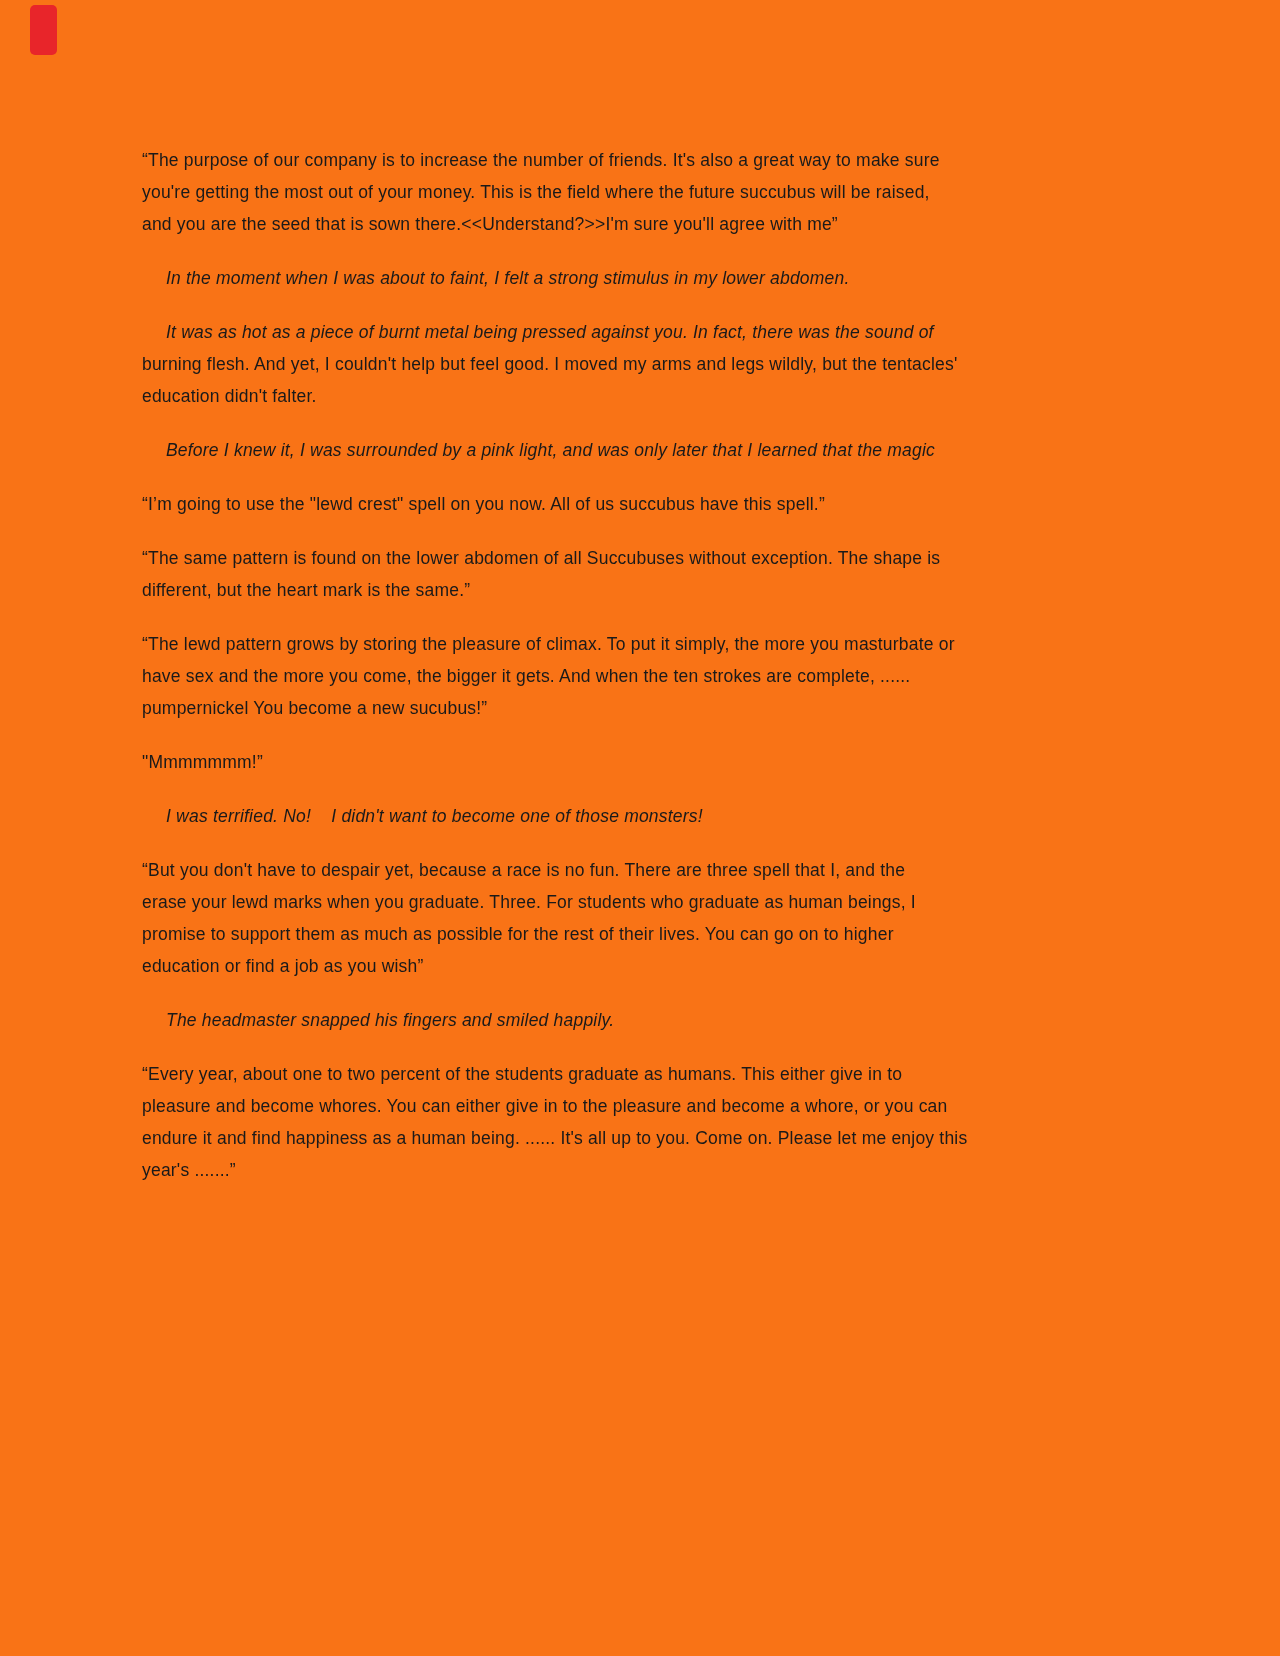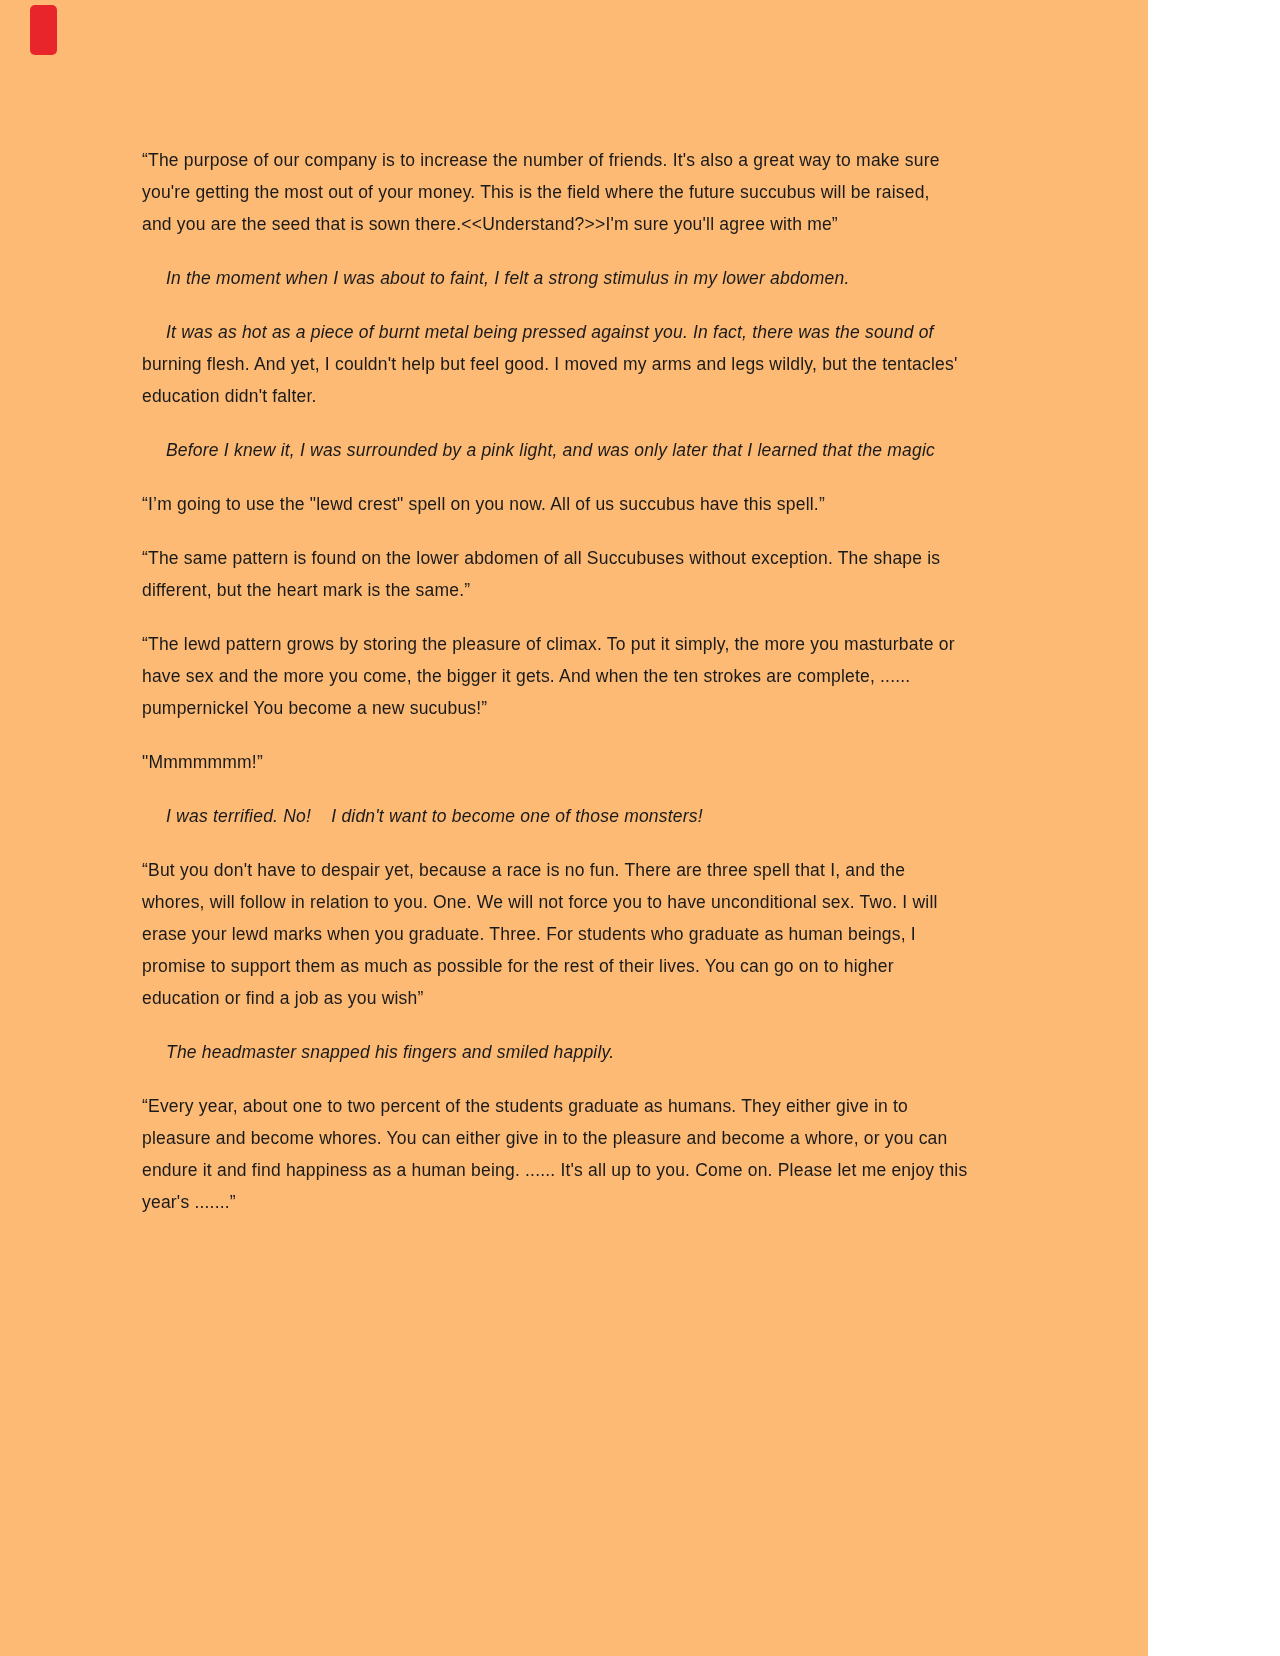--- a/index.html
+++ b/index.html
@@ -1,20 +1,20 @@
 <!DOCTYPE html>
 <html><head>
 <meta charset="utf-8">
 <style>
   html, body { margin: 0; padding: 0; background: #ffffff; }
   .page {
     position: relative;
-    width: 1148px;
+    width: 1280px;
     height: 1656px;
-    background: #fdba74;
+    background: #f97316;
     overflow: hidden;
     font-family: "Liberation Sans", "DejaVu Sans", sans-serif;
   }
   .red-marker {
     position: absolute;
     left: 30px;
     top: 5px;
     width: 27px;
     height: 50px;
     border-radius: 5px;
@@ -78,28 +78,27 @@
         <span class="line">pumpernickel You become a new sucubus!”</span>
       </p>
       <p class="para">
         <span class="line">"Mmmmmmm!”</span>
       </p>
       <p class="para indent">
         <span class="line">I was terrified. No!    I didn't want to become one of those monsters!</span>
       </p>
       <p class="para">
         <span class="line">“But you don't have to despair yet, because a race is no fun. There are three spell that I, and the</span>
-        <span class="line">whores, will follow in relation to you. One. We will not force you to have unconditional sex. Two. I will</span>
         <span class="line">erase your lewd marks when you graduate. Three. For students who graduate as human beings, I</span>
         <span class="line">promise to support them as much as possible for the rest of their lives. You can go on to higher</span>
         <span class="line">education or find a job as you wish”</span>
       </p>
       <p class="para indent">
         <span class="line">The headmaster snapped his fingers and smiled happily.</span>
       </p>
       <p class="para">
-        <span class="line">“Every year, about one to two percent of the students graduate as humans. They either give in to</span>
+        <span class="line">“Every year, about one to two percent of the students graduate as humans. This either give in to</span>
         <span class="line">pleasure and become whores. You can either give in to the pleasure and become a whore, or you can</span>
         <span class="line">endure it and find happiness as a human being. ...... It's all up to you. Come on. Please let me enjoy this</span>
         <span class="line">year's .......”</span>
       </p>
     </div>
 </div>
 
 </body></html>

